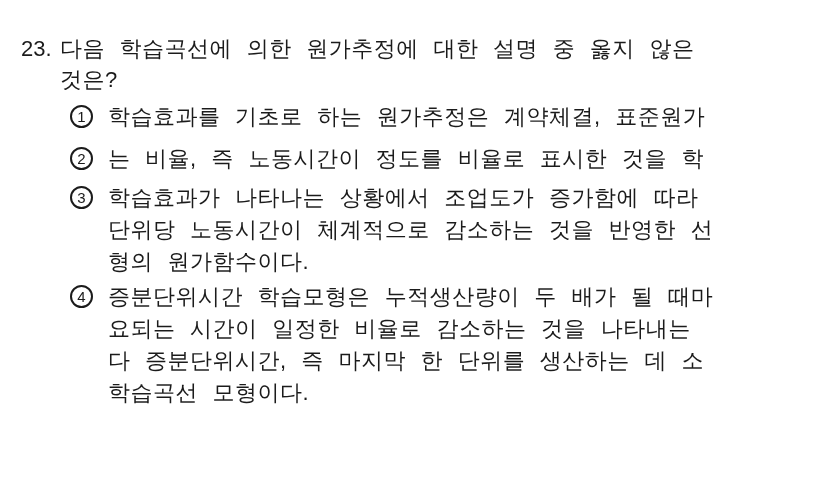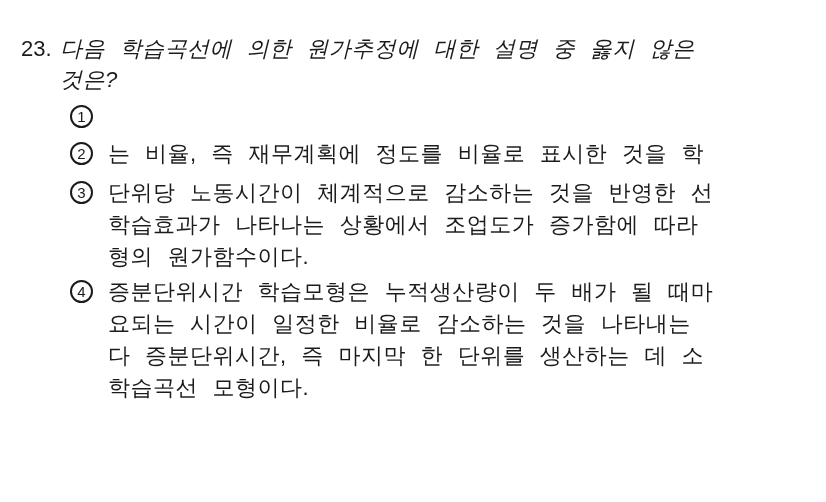--- a/index.html
+++ b/index.html
@@ -23,21 +23,21 @@
     align-items: flex-start;
     margin-left: 21px;
   }
   .qnum {
     flex: 0 0 auto;
     width: 39px;
     line-height: 31px;
     letter-spacing: 0;
     word-spacing: 0;
   }
-  .qlines { line-height: 31px; font-style: italic; }
+  .qlines { line-height: 31px; }
   .option {
     display: flex;
     align-items: flex-start;
     margin-left: 70px;
   }
   .option.o1 { margin-top: 6px; }
   .option.o2 { margin-top: 10px; }
   .option.o3 { margin-top: 7px; }
   .option.o4 { margin-top: 3px; }
   .marker {
@@ -71,39 +71,40 @@
       <div class="line">다음 학습곡선에 의한 원가추정에 대한 설명 중 옳지 않은</div>
       <div class="line">것은?</div>
     </div>
   </div>
 
   <div class="option o1">
     <span class="marker">
       <span>1</span>
     </span>
     <div class="olines">
+      <div class="line">학습효과를 기초로 하는 원가추정은 계약체결, 표준원가</div>
     </div>
   </div>
 
   <div class="option o2">
     <span class="marker">
       <span>2</span>
     </span>
     <div class="olines">
-      <div class="line">는 비율, 즉 재무계획에 정도를 비율로 표시한 것을 학</div>
+      <div class="line">는 비율, 즉 노동시간이 정도를 비율로 표시한 것을 학</div>
     </div>
   </div>
 
   <div class="option o3">
     <span class="marker">
       <span>3</span>
     </span>
     <div class="olines">
+      <div class="line">학습효과가 나타나는 상황에서 조업도가 증가함에 따라</div>
       <div class="line">단위당 노동시간이 체계적으로 감소하는 것을 반영한 선</div>
-      <div class="line">학습효과가 나타나는 상황에서 조업도가 증가함에 따라</div>
       <div class="line">형의 원가함수이다.</div>
     </div>
   </div>
 
   <div class="option o4">
     <span class="marker">
       <span>4</span>
     </span>
     <div class="olines">
       <div class="line">증분단위시간 학습모형은 누적생산량이 두 배가 될 때마</div>

